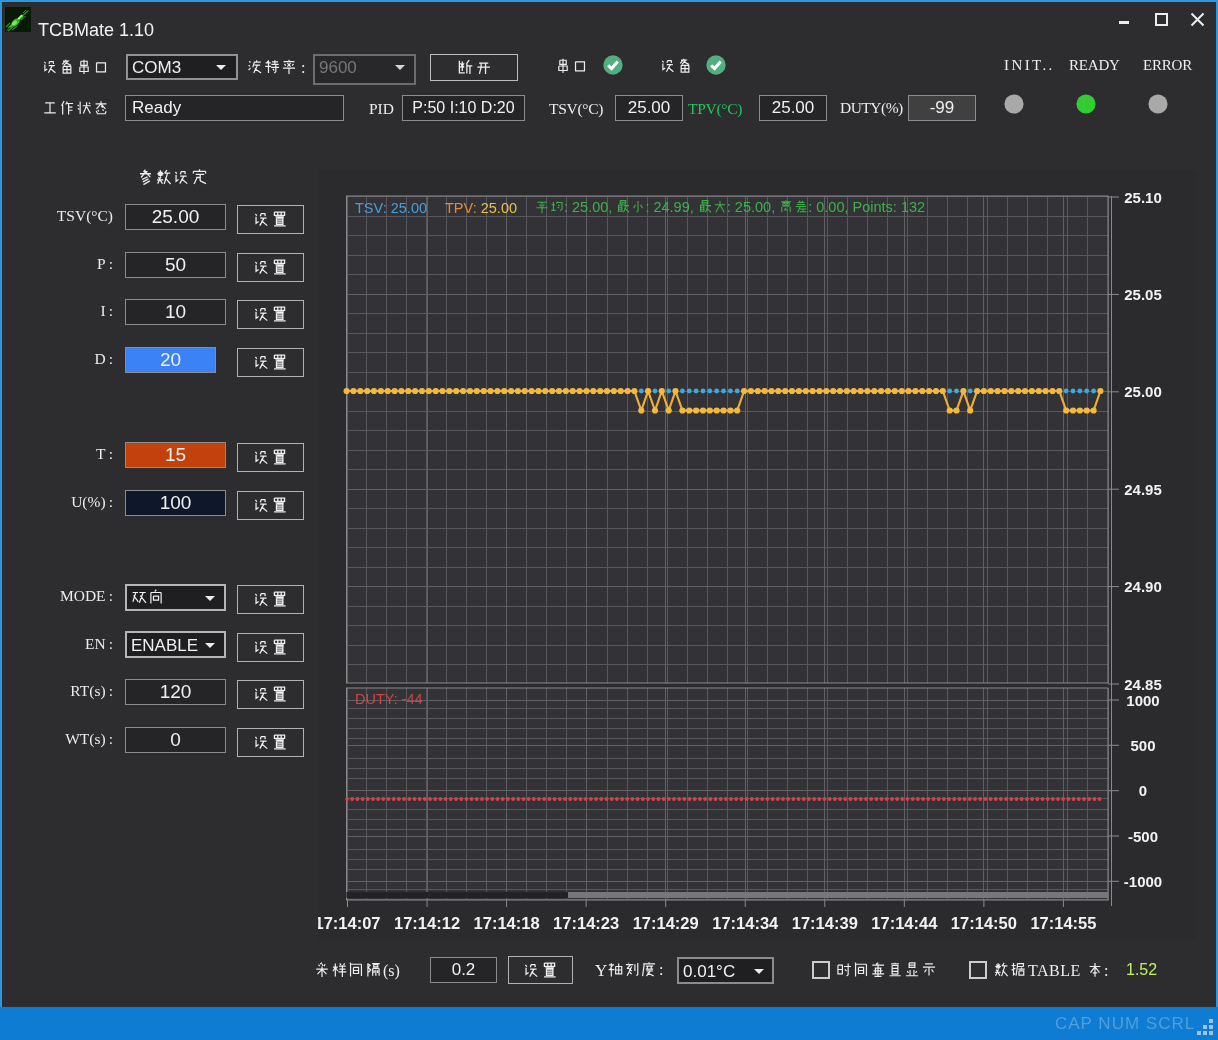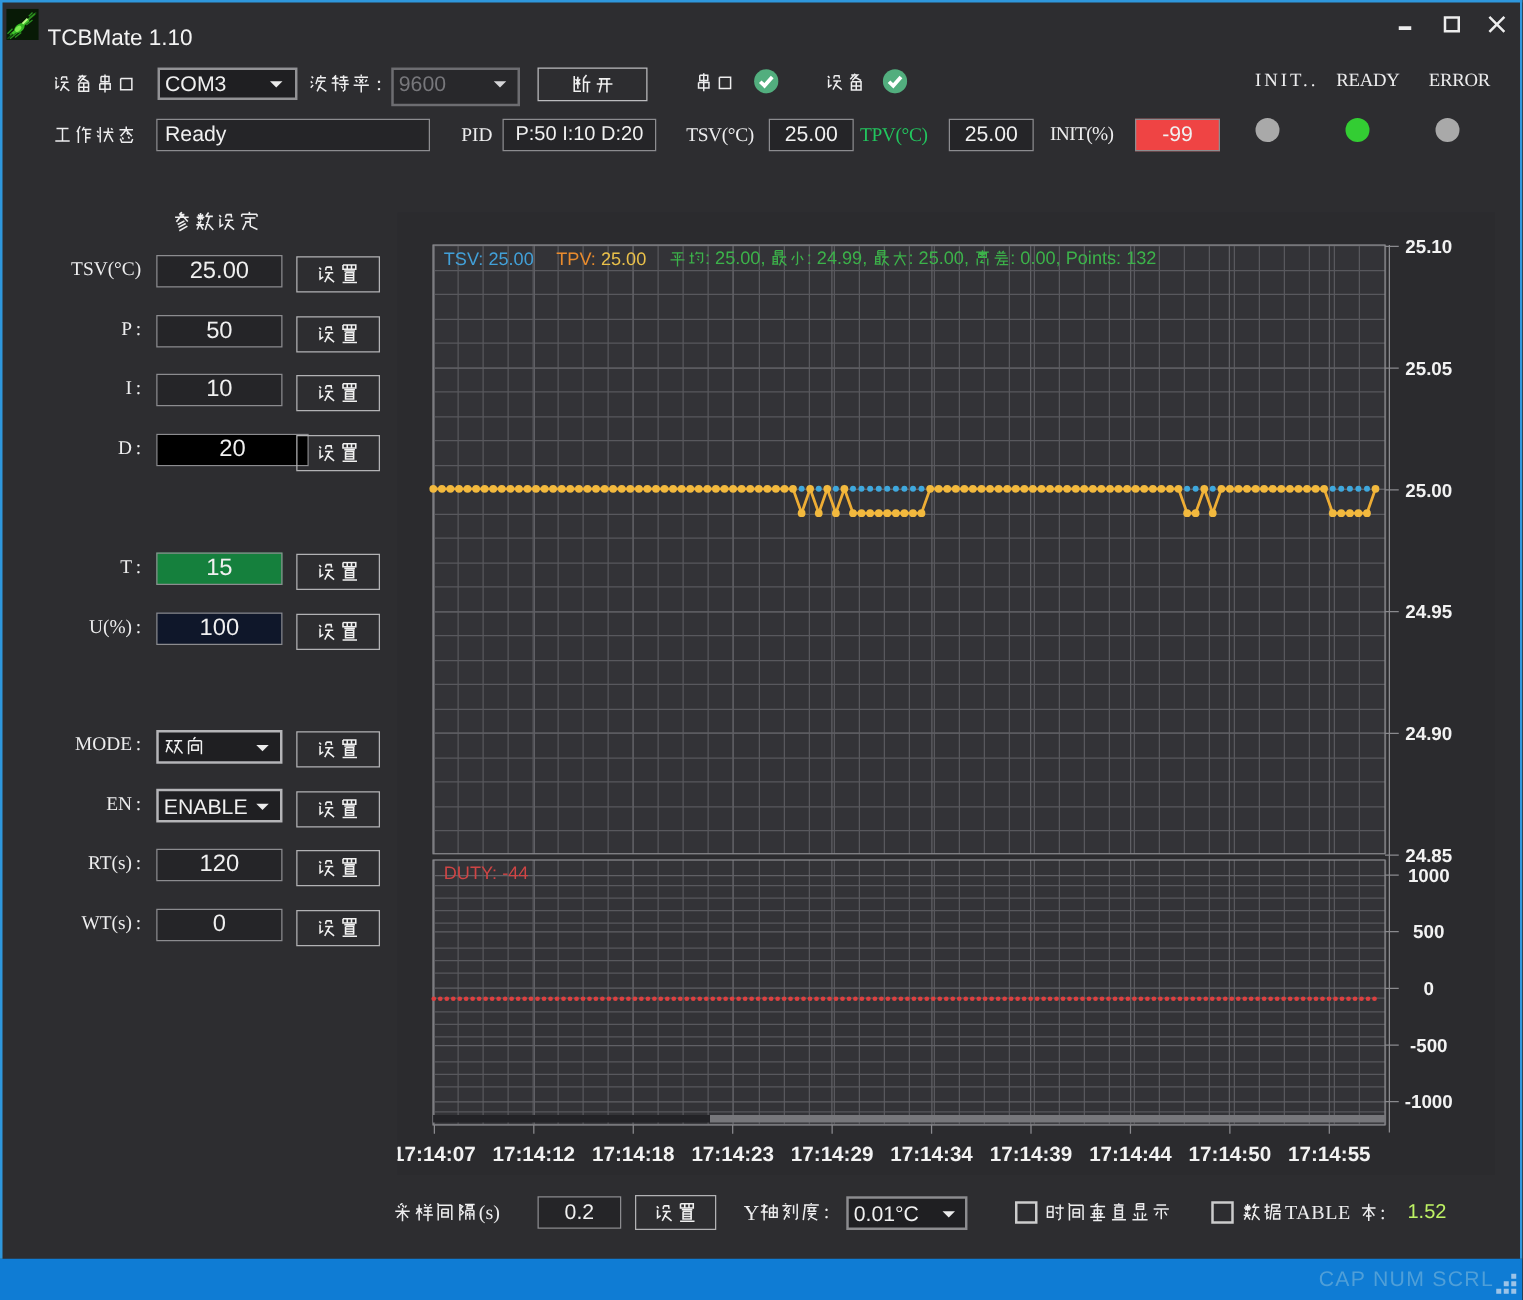--- a/index.html
+++ b/index.html
@@ -202,22 +202,22 @@
     </svg></div>
 <div style="position:absolute;left:125px;top:95px;width:219px;height:26px;background:#252528;border:1.5px solid #8c8c8f;box-sizing:border-box">
     <span style="position:absolute;left:6px;top:2px;font:17px 'Liberation Sans',sans-serif;color:#f0f0f0">Ready</span>
   </div>
 <div style="position:absolute;left:369px;top:100px;font:15.5px 'Liberation Serif',serif;color:#ededee">PID</div>
 <div style="position:absolute;left:402px;top:95px;width:123px;height:26px;background:#252528;border:1.5px solid #8c8c8f;box-sizing:border-box;display:flex;align-items:center;justify-content:center;font:16px 'Liberation Sans',sans-serif;color:#f0f0f0">P:50 I:10 D:20</div>
 <div style="position:absolute;left:549px;top:100px;font:15.5px 'Liberation Serif',serif;color:#ededee;letter-spacing:-0.3px">TSV(°C)</div>
 <div style="position:absolute;left:615px;top:95px;width:68px;height:26px;background:#252528;border:1.5px solid #8c8c8f;box-sizing:border-box;display:flex;align-items:center;justify-content:center;font:17px 'Liberation Sans',sans-serif;color:#f0f0f0">25.00</div>
 <div style="position:absolute;left:688px;top:100px;font:15.5px 'Liberation Serif',serif;color:#22c55e;letter-spacing:-0.3px">TPV(°C)</div>
 <div style="position:absolute;left:759px;top:95px;width:68px;height:26px;background:#252528;border:1.5px solid #8c8c8f;box-sizing:border-box;display:flex;align-items:center;justify-content:center;font:17px 'Liberation Sans',sans-serif;color:#f0f0f0">25.00</div>
-<div style="position:absolute;left:840px;top:99px;font:15.5px 'Liberation Serif',serif;color:#ededee;letter-spacing:-0.5px">INIT(%)</div>
-<div style="position:absolute;left:908px;top:95px;width:68px;height:26px;background:#ef4444;border:1.5px solid #8c8c8f;box-sizing:border-box;display:flex;align-items:center;justify-content:center;font:17px 'Liberation Sans',sans-serif;color:#f0f0f0">-99</div>
+<div style="position:absolute;left:840px;top:99px;font:15.5px 'Liberation Serif',serif;color:#ededee;letter-spacing:-0.5px">DUTY(%)</div>
+<div style="position:absolute;left:908px;top:95px;width:68px;height:26px;background:#404040;border:1.5px solid #8c8c8f;box-sizing:border-box;display:flex;align-items:center;justify-content:center;font:17px 'Liberation Sans',sans-serif;color:#f0f0f0">-99</div>
 <svg style="position:absolute;left:1004px;top:94px" width="20" height="20">
     <circle cx="10" cy="10" r="9.6" fill="#a9a9a9"></circle>
   </svg>
 <svg style="position:absolute;left:1076px;top:94px" width="20" height="20">
     <circle cx="10" cy="10" r="9.6" fill="#33cd33"></circle>
   </svg>
 <svg style="position:absolute;left:1148px;top:94px" width="20" height="20">
     <circle cx="10" cy="10" r="9.6" fill="#a9a9a9"></circle>
   </svg>
 <div style="position:absolute;left:137px;top:168.5px;width:71px;height:17px;color:#ededee"><svg class="zj" style="width:71px;height:17px;" viewBox="0 0 71 17">
@@ -244,29 +244,29 @@
   </div>
 <div style="position:absolute;left:20px;top:302.3px;width:93px;height:20px;font:15.5px 'Liberation Serif',serif;color:#ededee;text-align:right">I :</div>
 <div style="position:absolute;left:125px;top:299.3px;width:101px;height:26px;background:#252528;border:1.5px solid #8c8c8f;box-sizing:border-box;display:flex;align-items:center;justify-content:center;font:19px 'Liberation Sans',sans-serif;color:#f0f0f0">10</div>
 <div style="position:absolute;left:237px;top:300.3px;width:67px;height:29px;border:1.5px solid #b2b2b4;box-sizing:border-box;display:flex;align-items:center;justify-content:center;color:#f0f0f0">
     <svg class="zj" style="width:35px;height:17px;" viewBox="0 0 35 17">
       <use href="#u8BBE" x="0" y="0" width="17" height="17"></use>
       <use href="#u7F6E" x="18" y="0" width="17" height="17"></use>
     </svg>
   </div>
 <div style="position:absolute;left:20px;top:350px;width:93px;height:20px;font:15.5px 'Liberation Serif',serif;color:#ededee;text-align:right">D :</div>
-<div style="position:absolute;left:125px;top:347px;width:122px;height:26px;background:#000000;border:1.5px solid #8c8c8f;box-sizing:border-box;display:flex;align-items:center;justify-content:center;font:19px 'Liberation Sans',sans-serif;color:#f0f0f0">20</div>
+<div style="position:absolute;left:125px;top:347px;width:91px;height:26px;background:#3b82f6;border:1.5px solid #8c8c8f;box-sizing:border-box;display:flex;align-items:center;justify-content:center;font:19px 'Liberation Sans',sans-serif;color:#f0f0f0">20</div>
 <div style="position:absolute;left:237px;top:348px;width:67px;height:29px;border:1.5px solid #b2b2b4;box-sizing:border-box;display:flex;align-items:center;justify-content:center;color:#f0f0f0">
     <svg class="zj" style="width:35px;height:17px;" viewBox="0 0 35 17">
       <use href="#u8BBE" x="0" y="0" width="17" height="17"></use>
       <use href="#u7F6E" x="18" y="0" width="17" height="17"></use>
     </svg>
   </div>
 <div style="position:absolute;left:20px;top:445px;width:93px;height:20px;font:15.5px 'Liberation Serif',serif;color:#ededee;text-align:right">T :</div>
-<div style="position:absolute;left:125px;top:442px;width:101px;height:26px;background:#15803d;border:1.5px solid #8c8c8f;box-sizing:border-box;display:flex;align-items:center;justify-content:center;font:19px 'Liberation Sans',sans-serif;color:#f0f0f0">15</div>
+<div style="position:absolute;left:125px;top:442px;width:101px;height:26px;background:#c2410c;border:1.5px solid #8c8c8f;box-sizing:border-box;display:flex;align-items:center;justify-content:center;font:19px 'Liberation Sans',sans-serif;color:#f0f0f0">15</div>
 <div style="position:absolute;left:237px;top:443px;width:67px;height:29px;border:1.5px solid #b2b2b4;box-sizing:border-box;display:flex;align-items:center;justify-content:center;color:#f0f0f0">
     <svg class="zj" style="width:35px;height:17px;" viewBox="0 0 35 17">
       <use href="#u8BBE" x="0" y="0" width="17" height="17"></use>
       <use href="#u7F6E" x="18" y="0" width="17" height="17"></use>
     </svg>
   </div>
 <div style="position:absolute;left:20px;top:492.5px;width:93px;height:20px;font:15.5px 'Liberation Serif',serif;color:#ededee;text-align:right">U(%) :</div>
 <div style="position:absolute;left:125px;top:489.5px;width:101px;height:26px;background:#0f172a;border:1.5px solid #8c8c8f;box-sizing:border-box;display:flex;align-items:center;justify-content:center;font:19px 'Liberation Sans',sans-serif;color:#f0f0f0">100</div>
 <div style="position:absolute;left:237px;top:490.5px;width:67px;height:29px;border:1.5px solid #b2b2b4;box-sizing:border-box;display:flex;align-items:center;justify-content:center;color:#f0f0f0">
     <svg class="zj" style="width:35px;height:17px;" viewBox="0 0 35 17">

